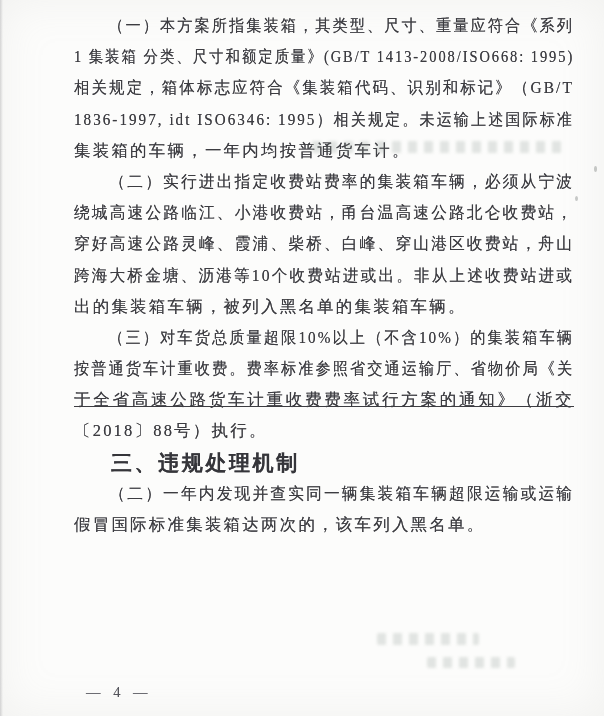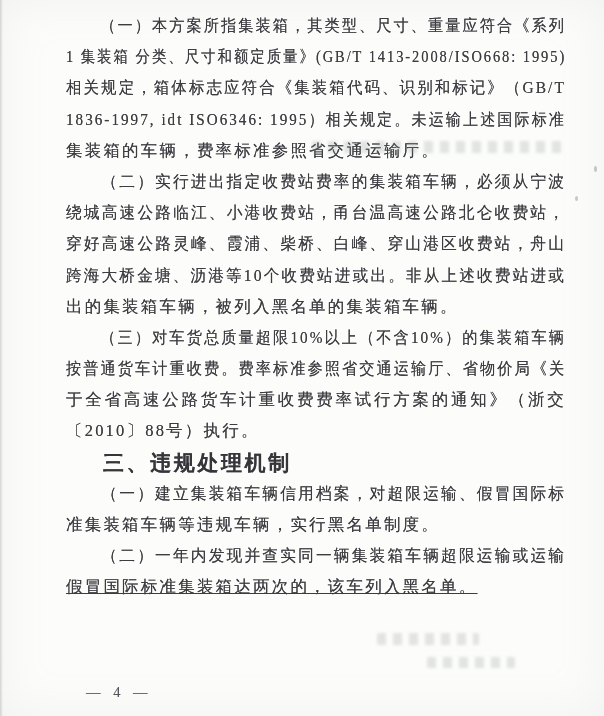--- a/index.html
+++ b/index.html
@@ -9,21 +9,21 @@
     margin:0 auto;
     background:#fcfcfb;
     overflow:hidden;
     box-shadow: inset 0 0 46px rgba(175,175,168,.14);
     font-family:"Liberation Serif","DejaVu Serif",serif;
   }
   .scan-edge {
     position:absolute; left:0; top:0; width:3px; height:716px;
     background:linear-gradient(90deg, rgba(120,120,125,.28), rgba(120,120,125,0));
   }
-  .content { position:absolute; left:66px; top:10px; width:500px; }
+  .content { position:absolute; left:74px; top:10px; width:500px; }
   .line {
     width:500px; height:31.2px; line-height:31.2px;
     font-size:16.5px; letter-spacing:2.2px;
     color:#3c3c41;
     text-shadow:0 0 .6px rgba(60,60,65,.75);
     text-align:justify; text-align-last:justify;
     white-space:nowrap;
     overflow:visible;
   }
   .line.indent { text-indent:37px; }
@@ -61,50 +61,46 @@
 <div class="page">
   <div class="scan-edge"></div>
 
   <div class="content">
 
     <div>
       <div class="line indent" style="width: 542px; transform-origin: 0px 50%; transform: scaleX(0.922509);">（一）本方案所指集装箱，其类型、尺寸、重量应符合《系列</div>
       <div class="line" style="width: 570px; transform-origin: 0px 50%; transform: scaleX(0.877193);">1 集装箱 分类、尺寸和额定质量》(GB/T 1413-2008/ISO668: 1995)</div>
       <div class="line" style="width: 533px; transform-origin: 0px 50%; transform: scaleX(0.938086);">相关规定，箱体标志应符合《集装箱代码、识别和标记》（GB/T</div>
       <div class="line" style="width: 545px; transform-origin: 0px 50%; transform: scaleX(0.917431);">1836-1997, idt ISO6346: 1995）相关规定。未运输上述国际标准</div>
-      <div class="line last" style="white-space: normal;">集装箱的车辆，费率标准参照省交通运输厅。</div>
+      <div class="line last" style="white-space: normal;">集装箱的车辆，一年内均按普通货车计。</div>
     </div>
 
     <div>
       <div class="line indent" style="width: 523px; transform-origin: 0px 50%; transform: scaleX(0.956023);">（二）实行进出指定收费站费率的集装箱车辆，必须从宁波</div>
       <div class="line" style="width: 524px; transform-origin: 0px 50%; transform: scaleX(0.954198);">绕城高速公路临江、小港收费站，甬台温高速公路北仑收费站，</div>
       <div class="line" style="width: 524px; transform-origin: 0px 50%; transform: scaleX(0.954198);">穿好高速公路灵峰、霞浦、柴桥、白峰、穿山港区收费站，舟山</div>
       <div class="line" style="width: 526px; transform-origin: 0px 50%; transform: scaleX(0.95057);">跨海大桥金塘、沥港等10个收费站进或出。非从上述收费站进或</div>
       <div class="line last" style="white-space: normal;">出的集装箱车辆，被列入黑名单的集装箱车辆。</div>
     </div>
 
     <div>
       <div class="line indent" style="width: 541px; transform-origin: 0px 50%; transform: scaleX(0.924214);">（三）对车货总质量超限10%以上（不含10%）的集装箱车辆</div>
       <div class="line" style="width: 542px; transform-origin: 0px 50%; transform: scaleX(0.922509);">按普通货车计重收费。费率标准参照省交通运输厅、省物价局《关</div>
-      <div class="line" style="white-space: normal;">于全省高速公路货车计重收费费率试行方案的通知》（浙交</div>
-      <div class="line last" style="white-space: normal;">〔2010〕88号）执行。</div>
+      <div class="line" style="white-space: normal; text-decoration: underline;">于全省高速公路货车计重收费费率试行方案的通知》（浙交</div>
+      <div class="line last" style="white-space: normal;">〔2018〕88号）执行。</div>
     </div>
 
     <div>
       <div class="line heading indent" style="white-space: normal;">三、违规处理机制</div>
     </div>
 
-    <div>
-      <div class="line indent" style="width: 523px; transform-origin: 0px 50%; transform: scaleX(0.956023);">（一）建立集装箱车辆信用档案，对超限运输、假冒国际标</div>
-      <div class="line last" style="white-space: normal;">准集装箱车辆等违规车辆，实行黑名单制度。</div>
-    </div>
 
     <div>
       <div class="line indent" style="width: 523px; transform-origin: 0px 50%; transform: scaleX(0.956023);">（二）一年内发现并查实同一辆集装箱车辆超限运输或运输</div>
-      <div class="line last" style="white-space: normal; text-decoration: underline;">假冒国际标准集装箱达两次的，该车列入黑名单。</div>
+      <div class="line last" style="white-space: normal;">假冒国际标准集装箱达两次的，该车列入黑名单。</div>
     </div>
 
 
   </div>
 
   <div class="footer">— 4 —</div>
 
   <div class="ghost g1"></div>
   <div class="ghost g2"></div>
   <div class="ghost g3"></div>

